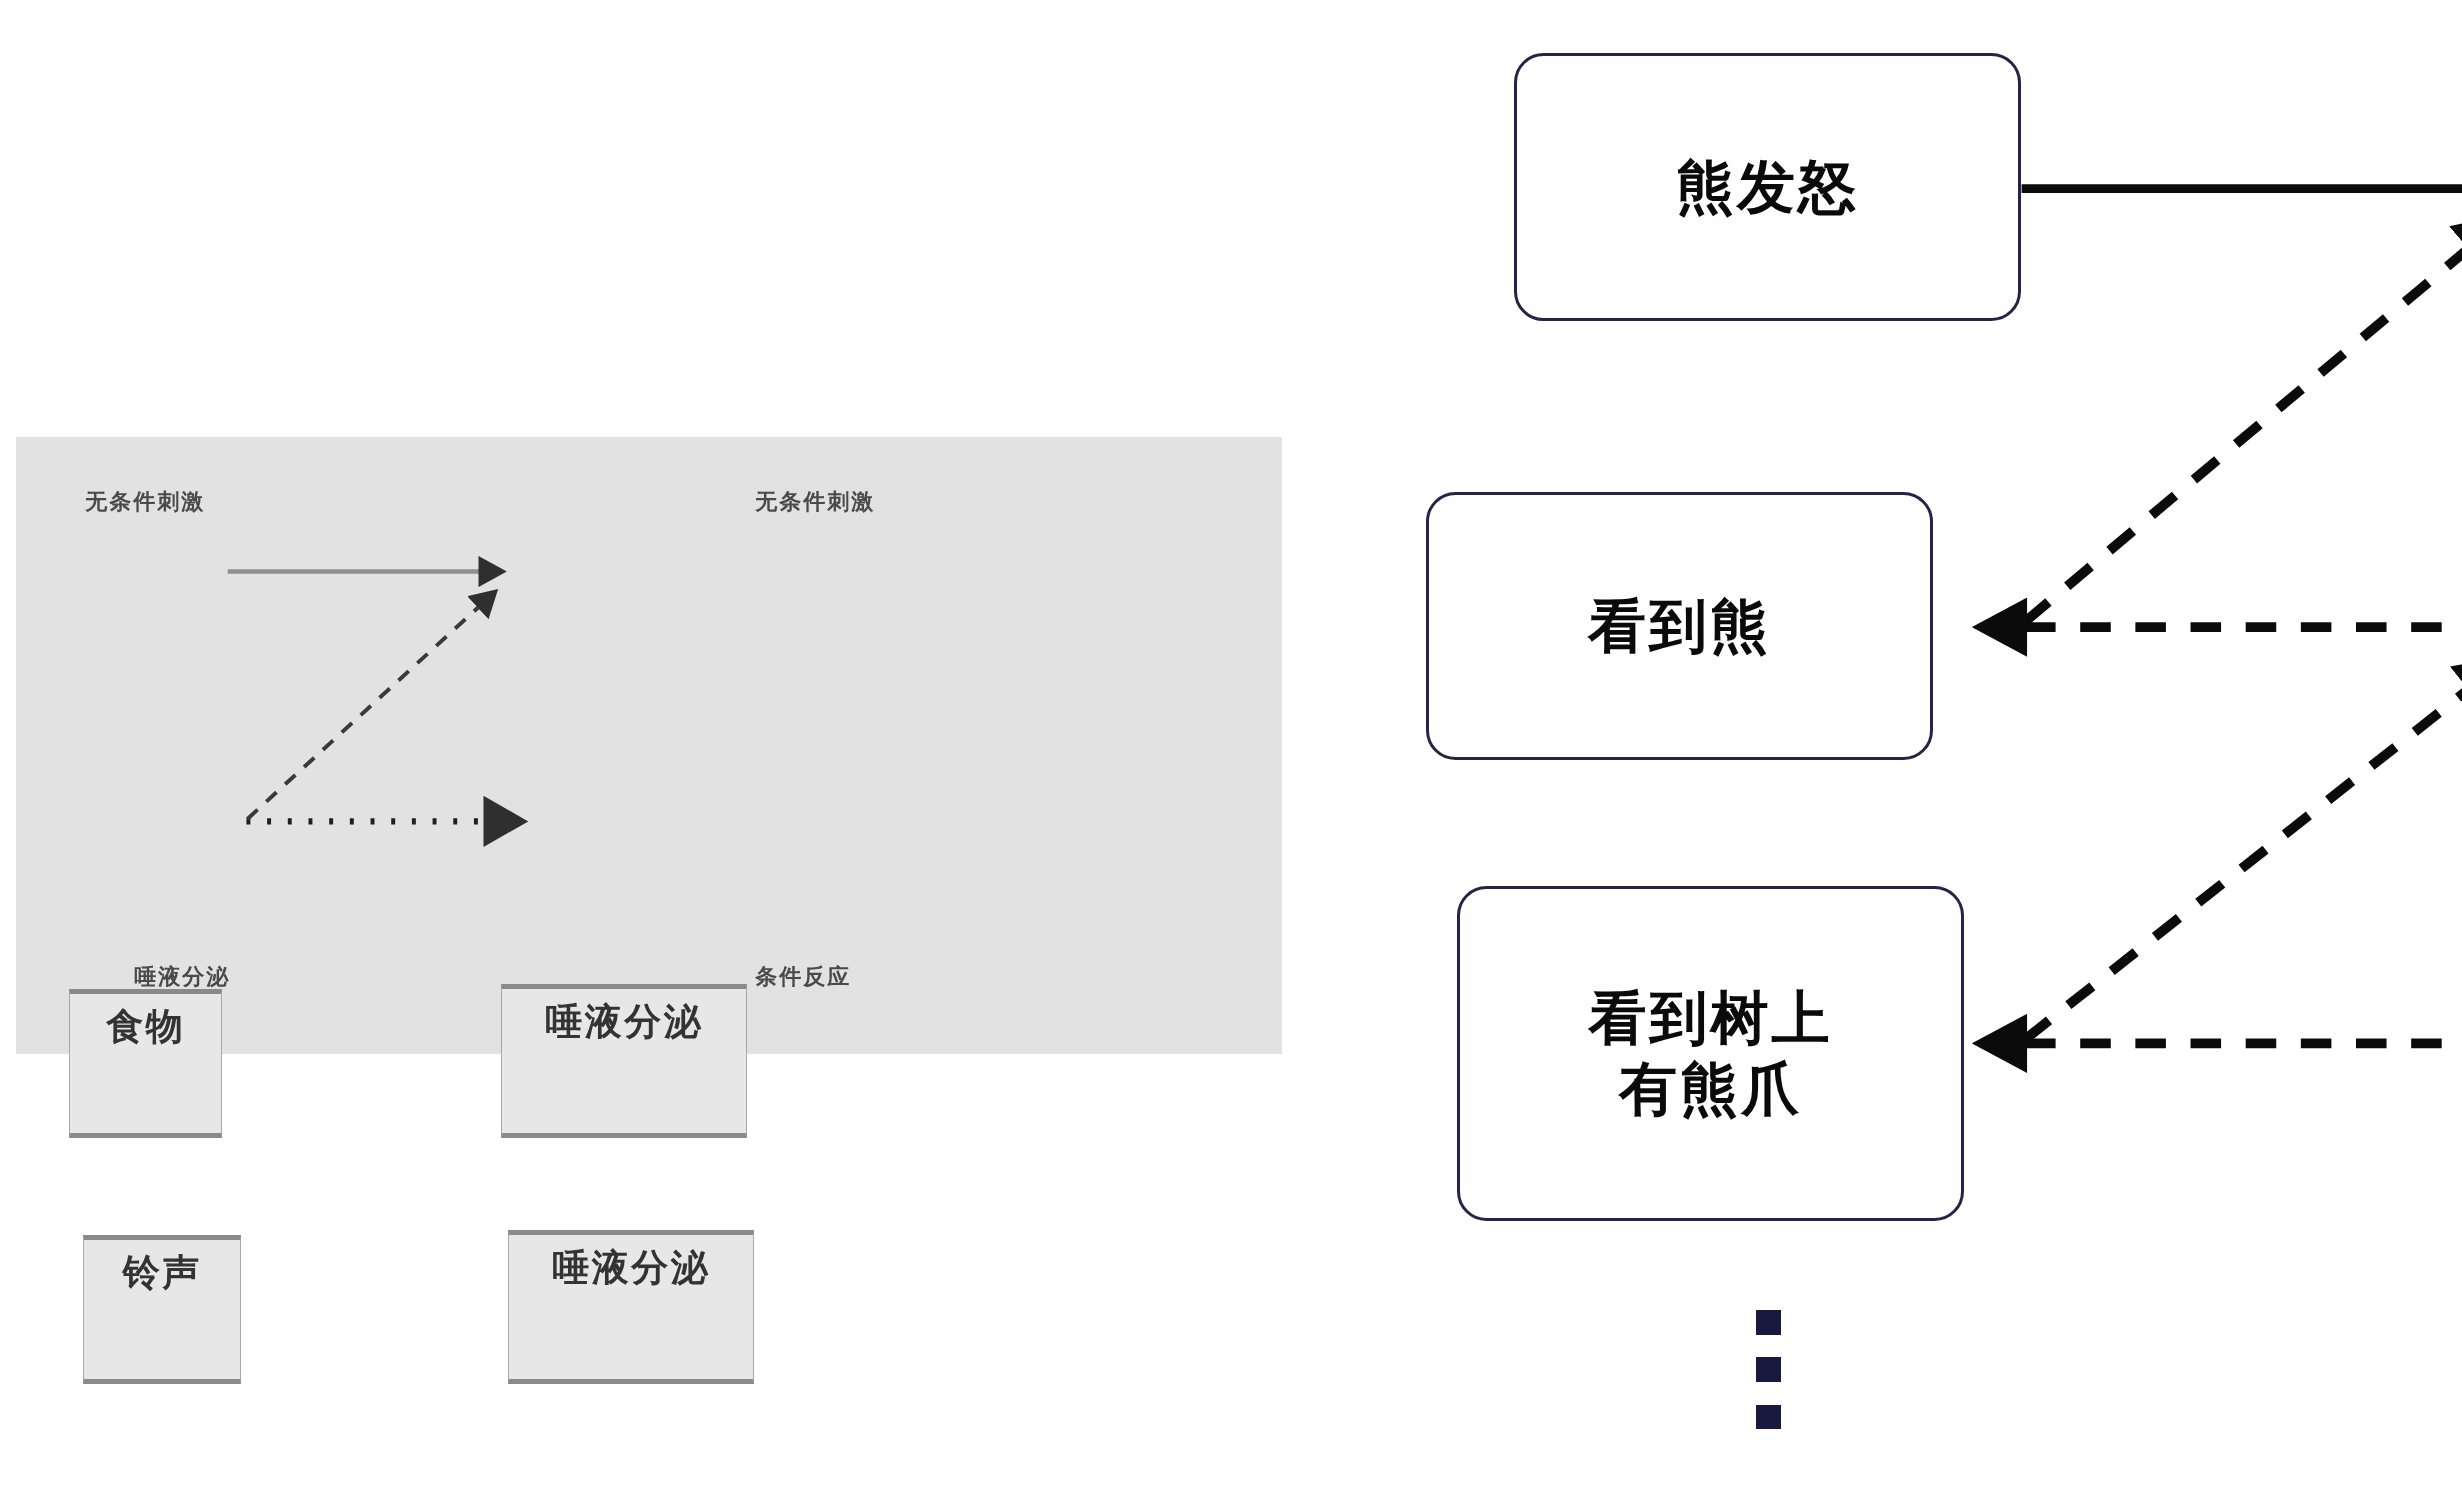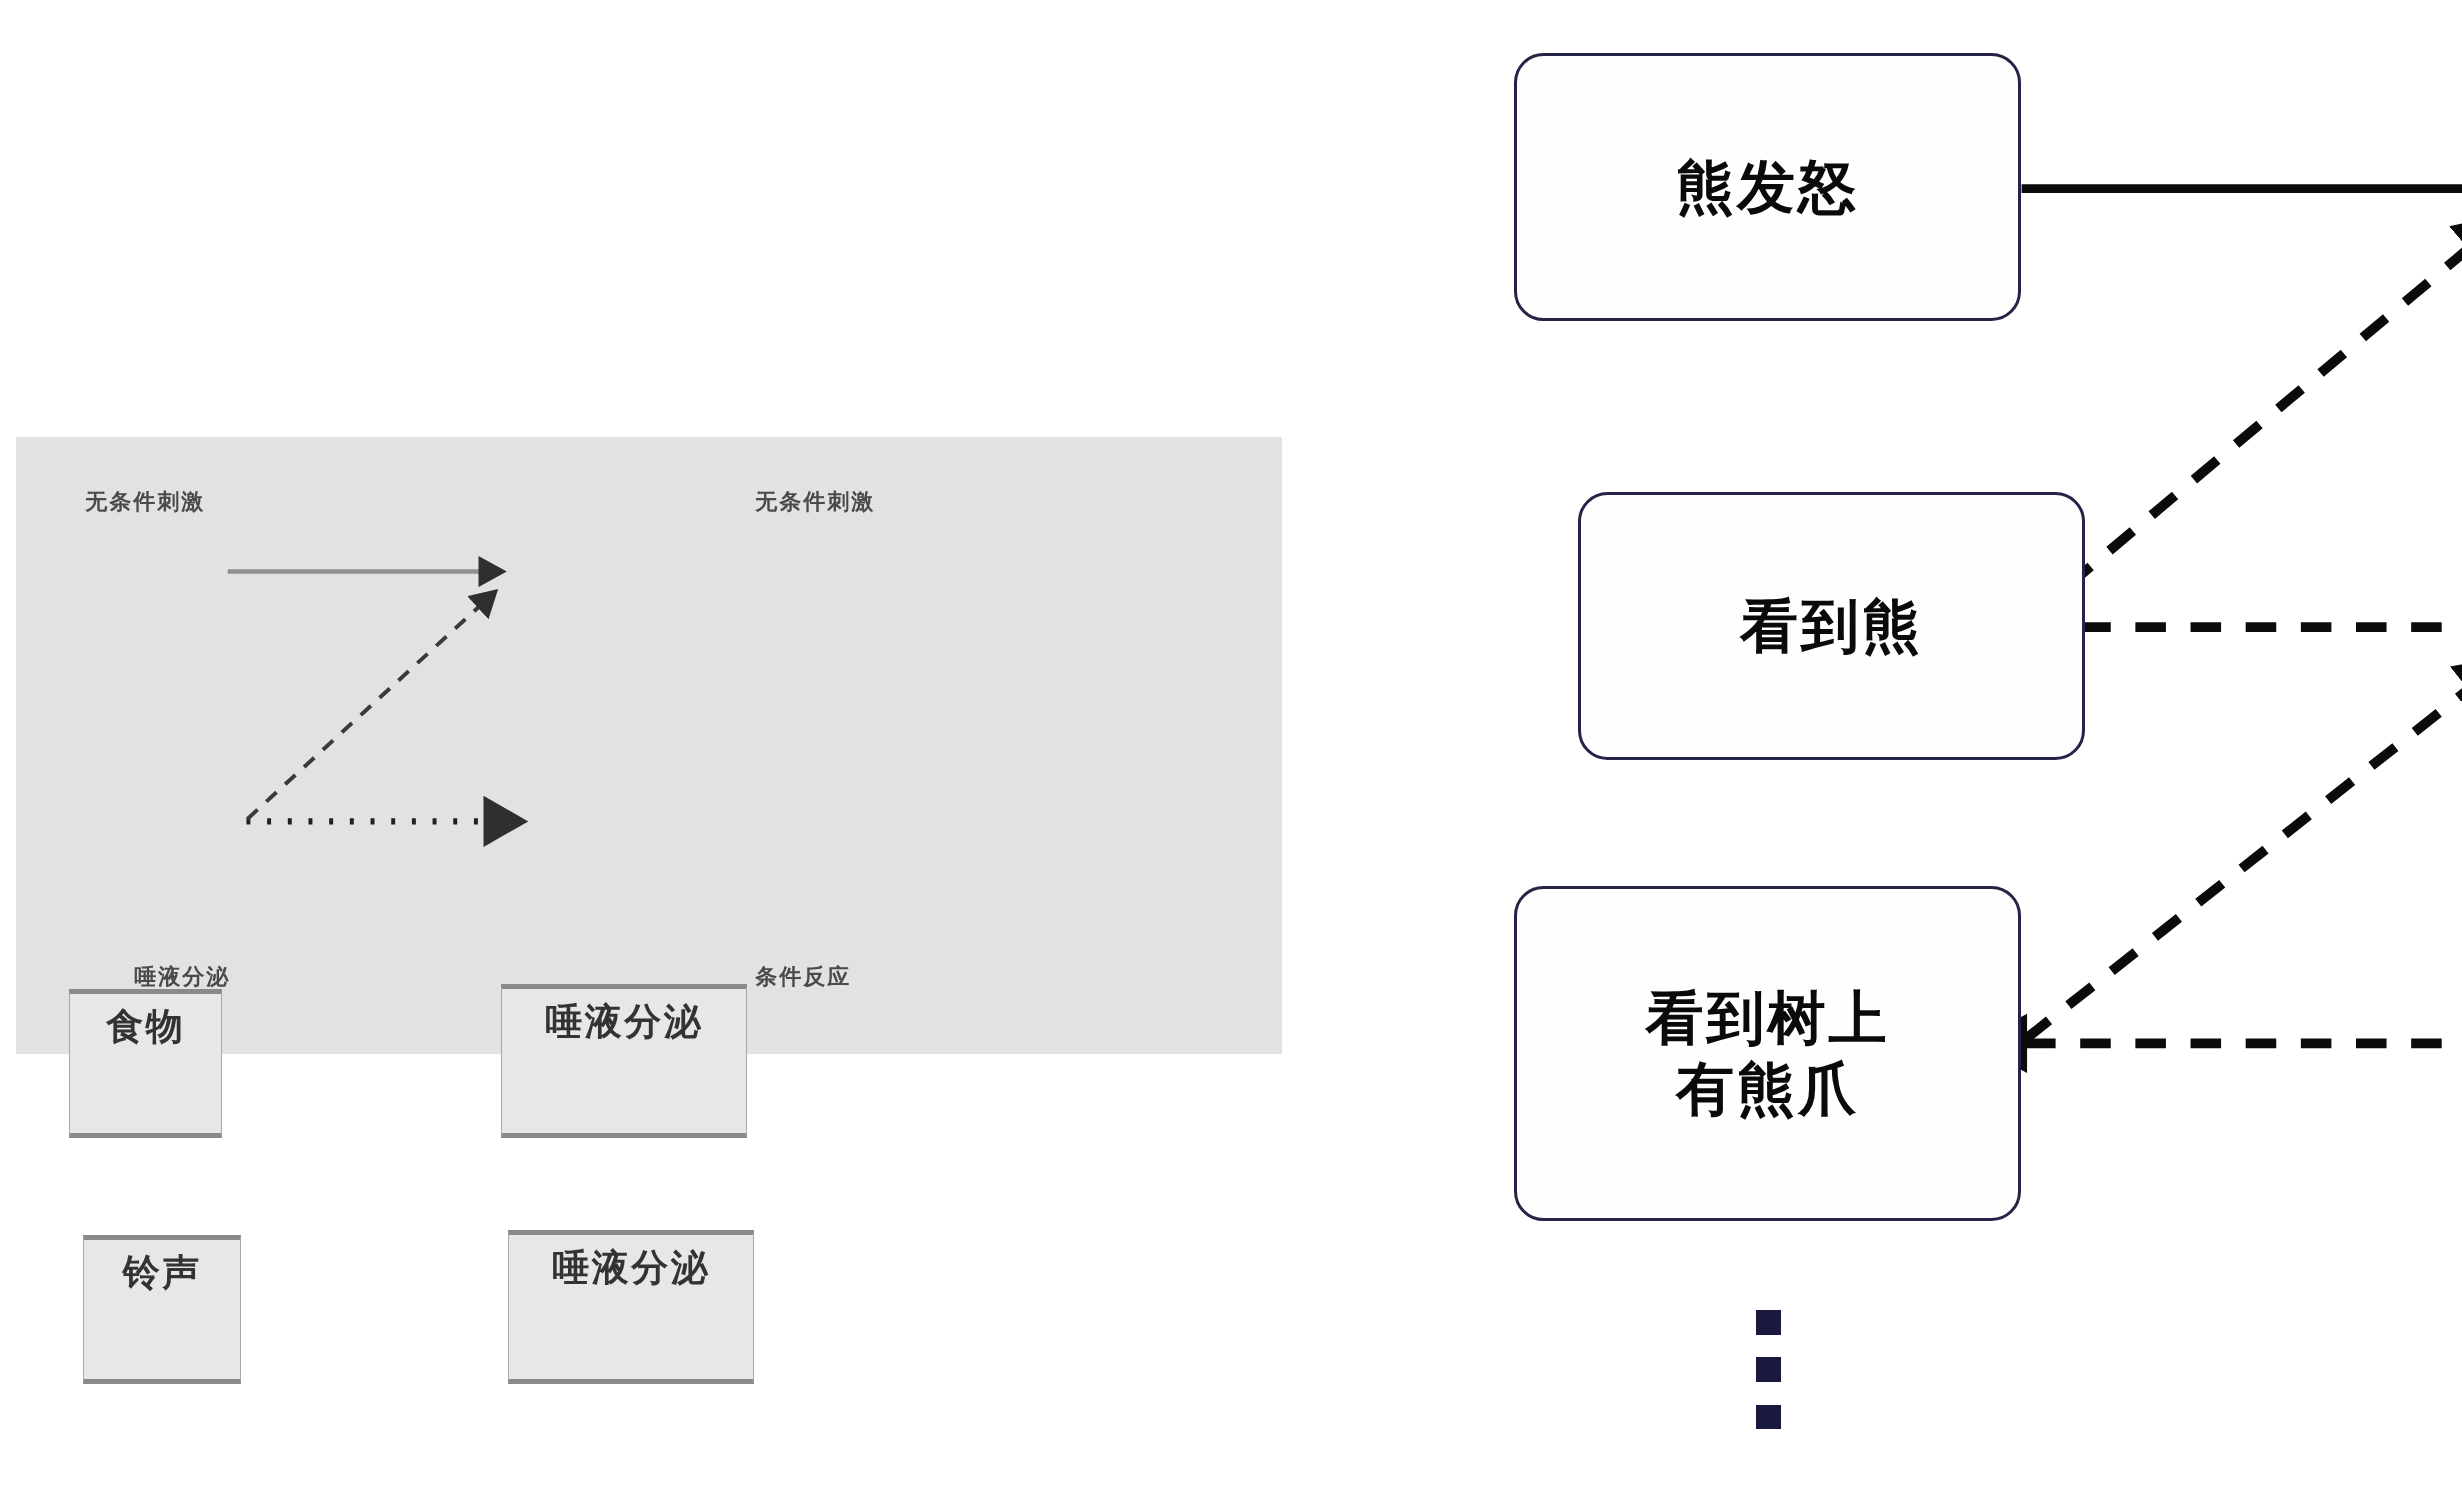--- a/index.html
+++ b/index.html
@@ -49,22 +49,22 @@
     border-radius:29.5px;display:flex;align-items:center;justify-content:center;
     text-align:center;
   }
   .node.dark {border:3.4px solid #242447;}
   .node .lbl{
     color:#0a0a0a;font-size:58px;font-weight:700;letter-spacing:3px;line-height:1.22;
     white-space:pre-line;
   }
 
   #n-bear-angry {left:1514px;top:53px; width:507px;height:268px;}
-  #n-see-bear   {left:1578px;top:492px;width:507px;height:268px;}
-  #n-claw       {left:1514px;top:886px;width:507px;height:335px;}
+  #n-see-bear   {left:1426px;top:492px;width:507px;height:268px;}
+  #n-claw       {left:1457px;top:886px;width:507px;height:335px;}
 
   #rl-svg{position:absolute;left:0;top:0;width:3306px;height:1498px;overflow:visible;}
 
   
   .dots{position:absolute;display:flex;flex-direction:column;gap:22.7px;}
   .dots i{display:block;width:24.6px;height:24.6px;}
   #dots-left  {left:1756px;top:1310px;}
   #dots-left  i{background:#191940;}
 </style>
 </head>

